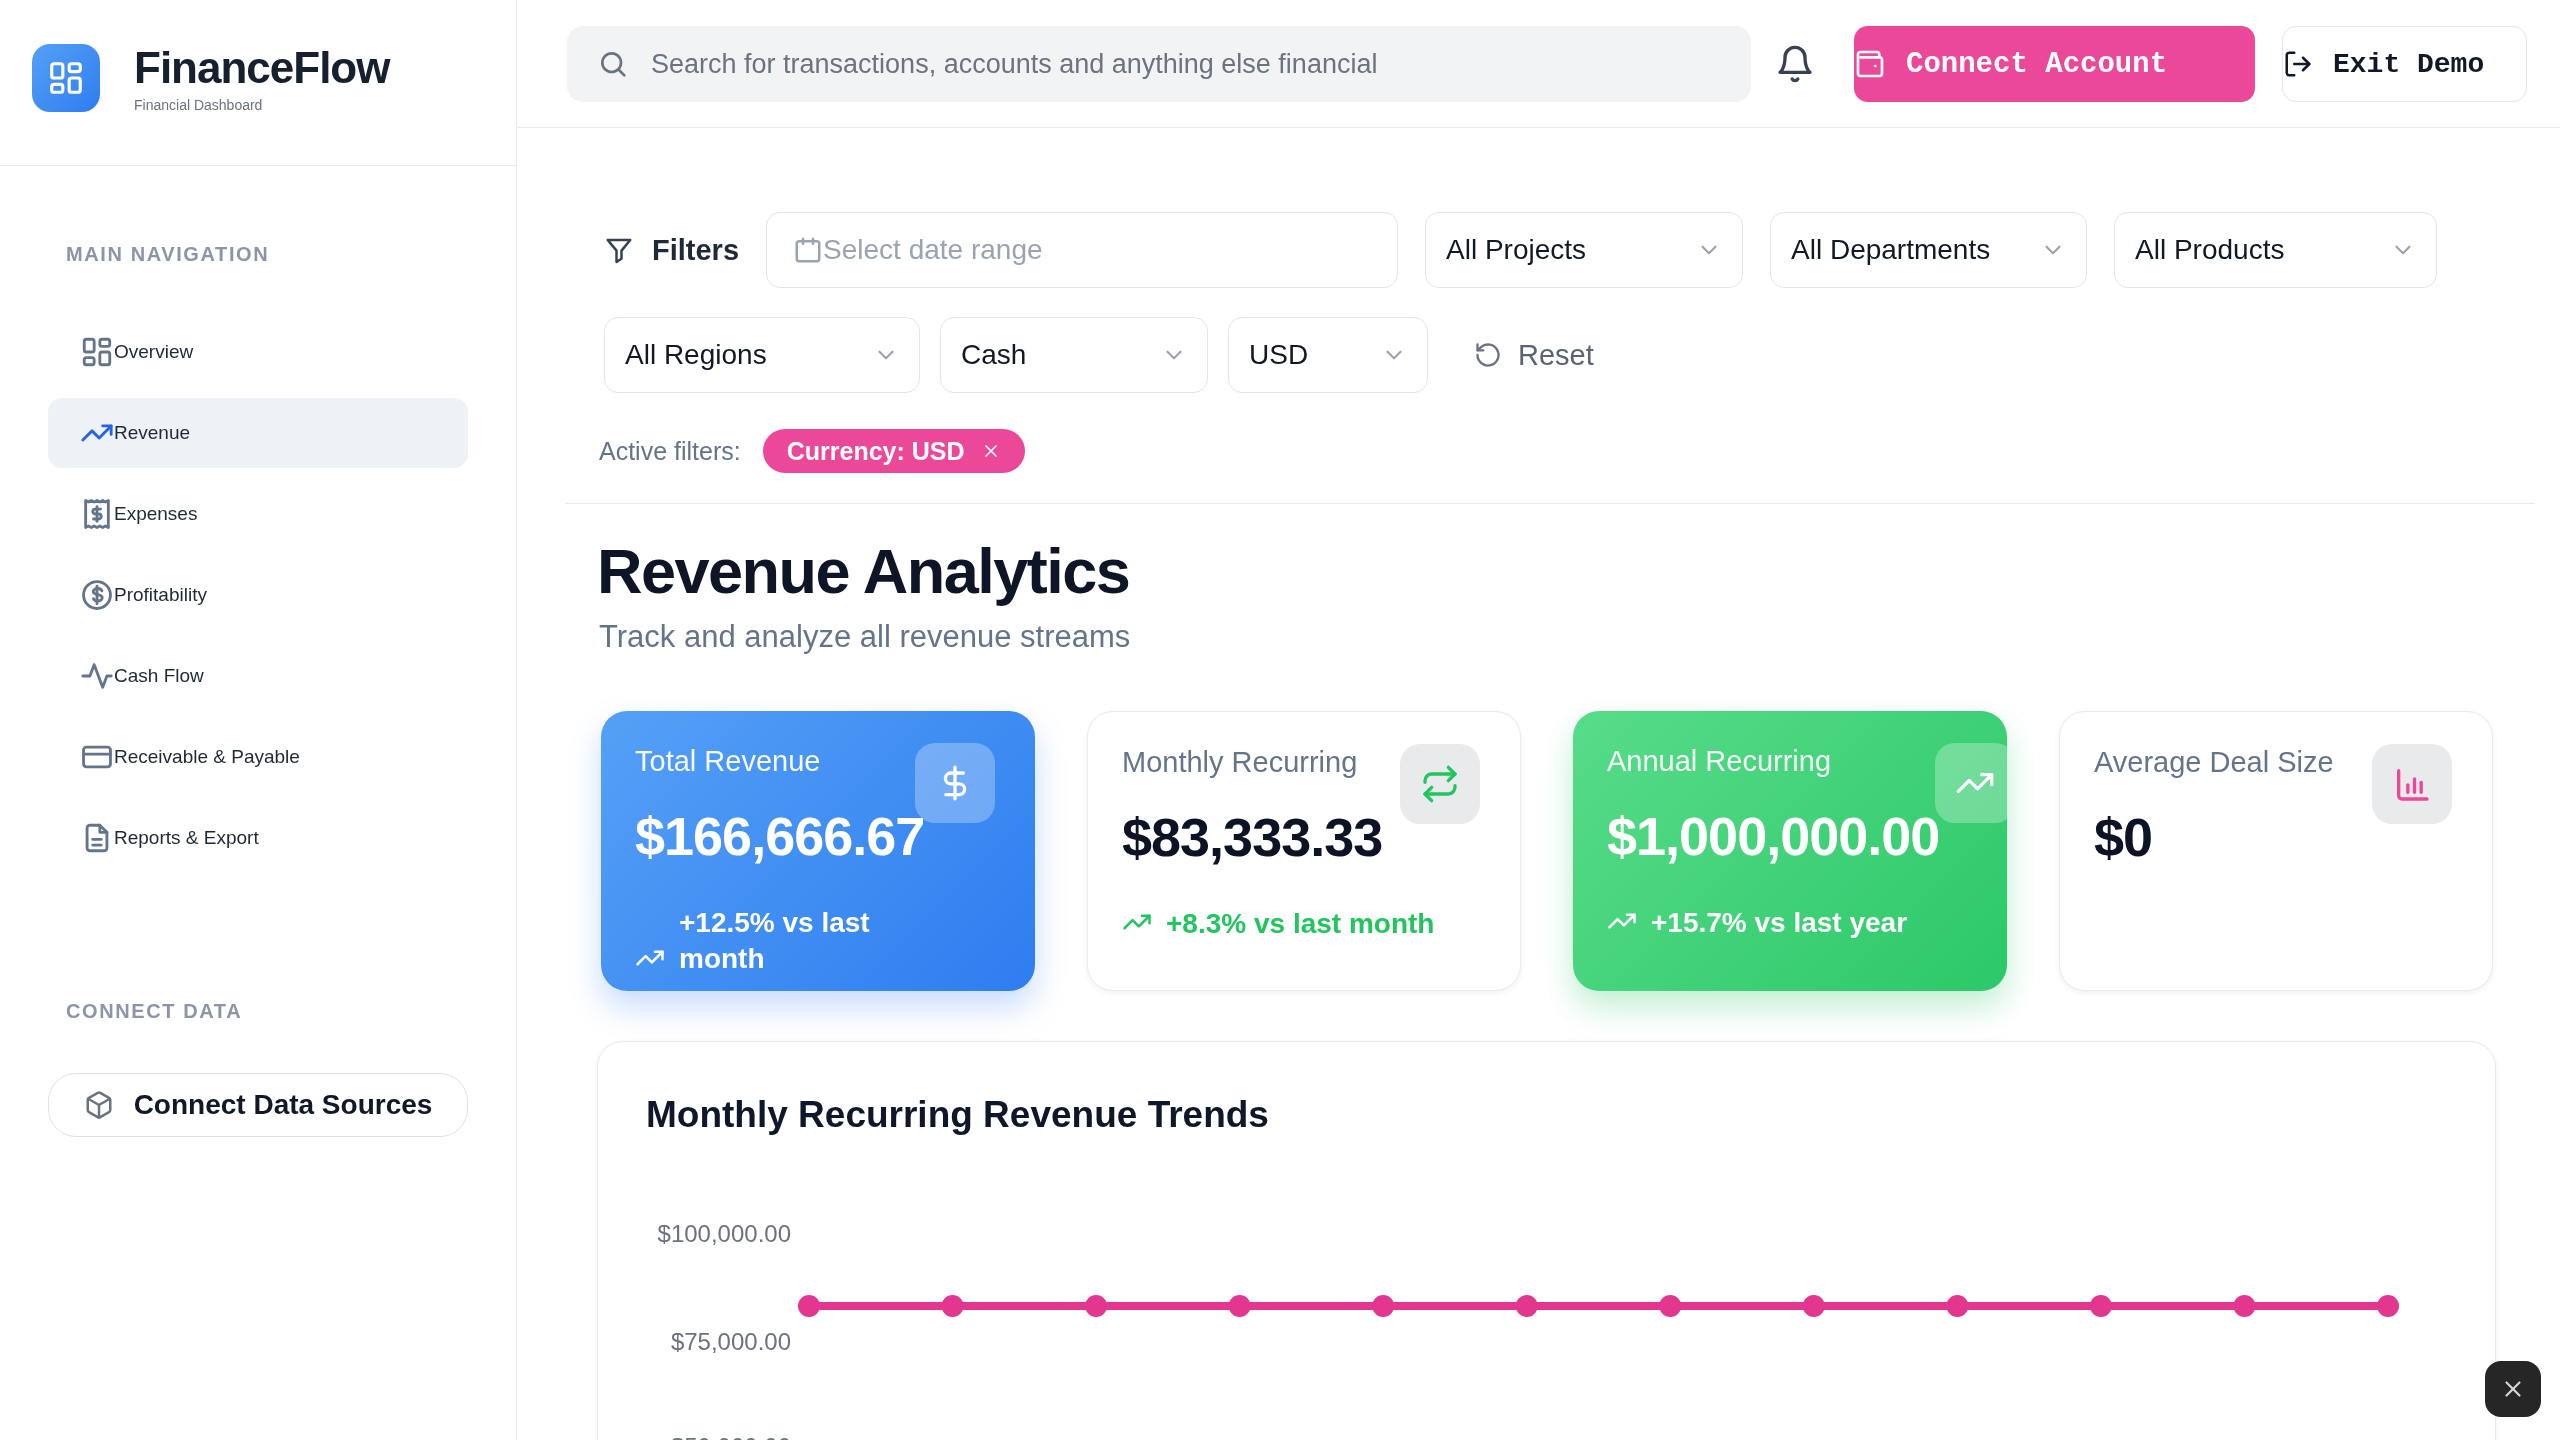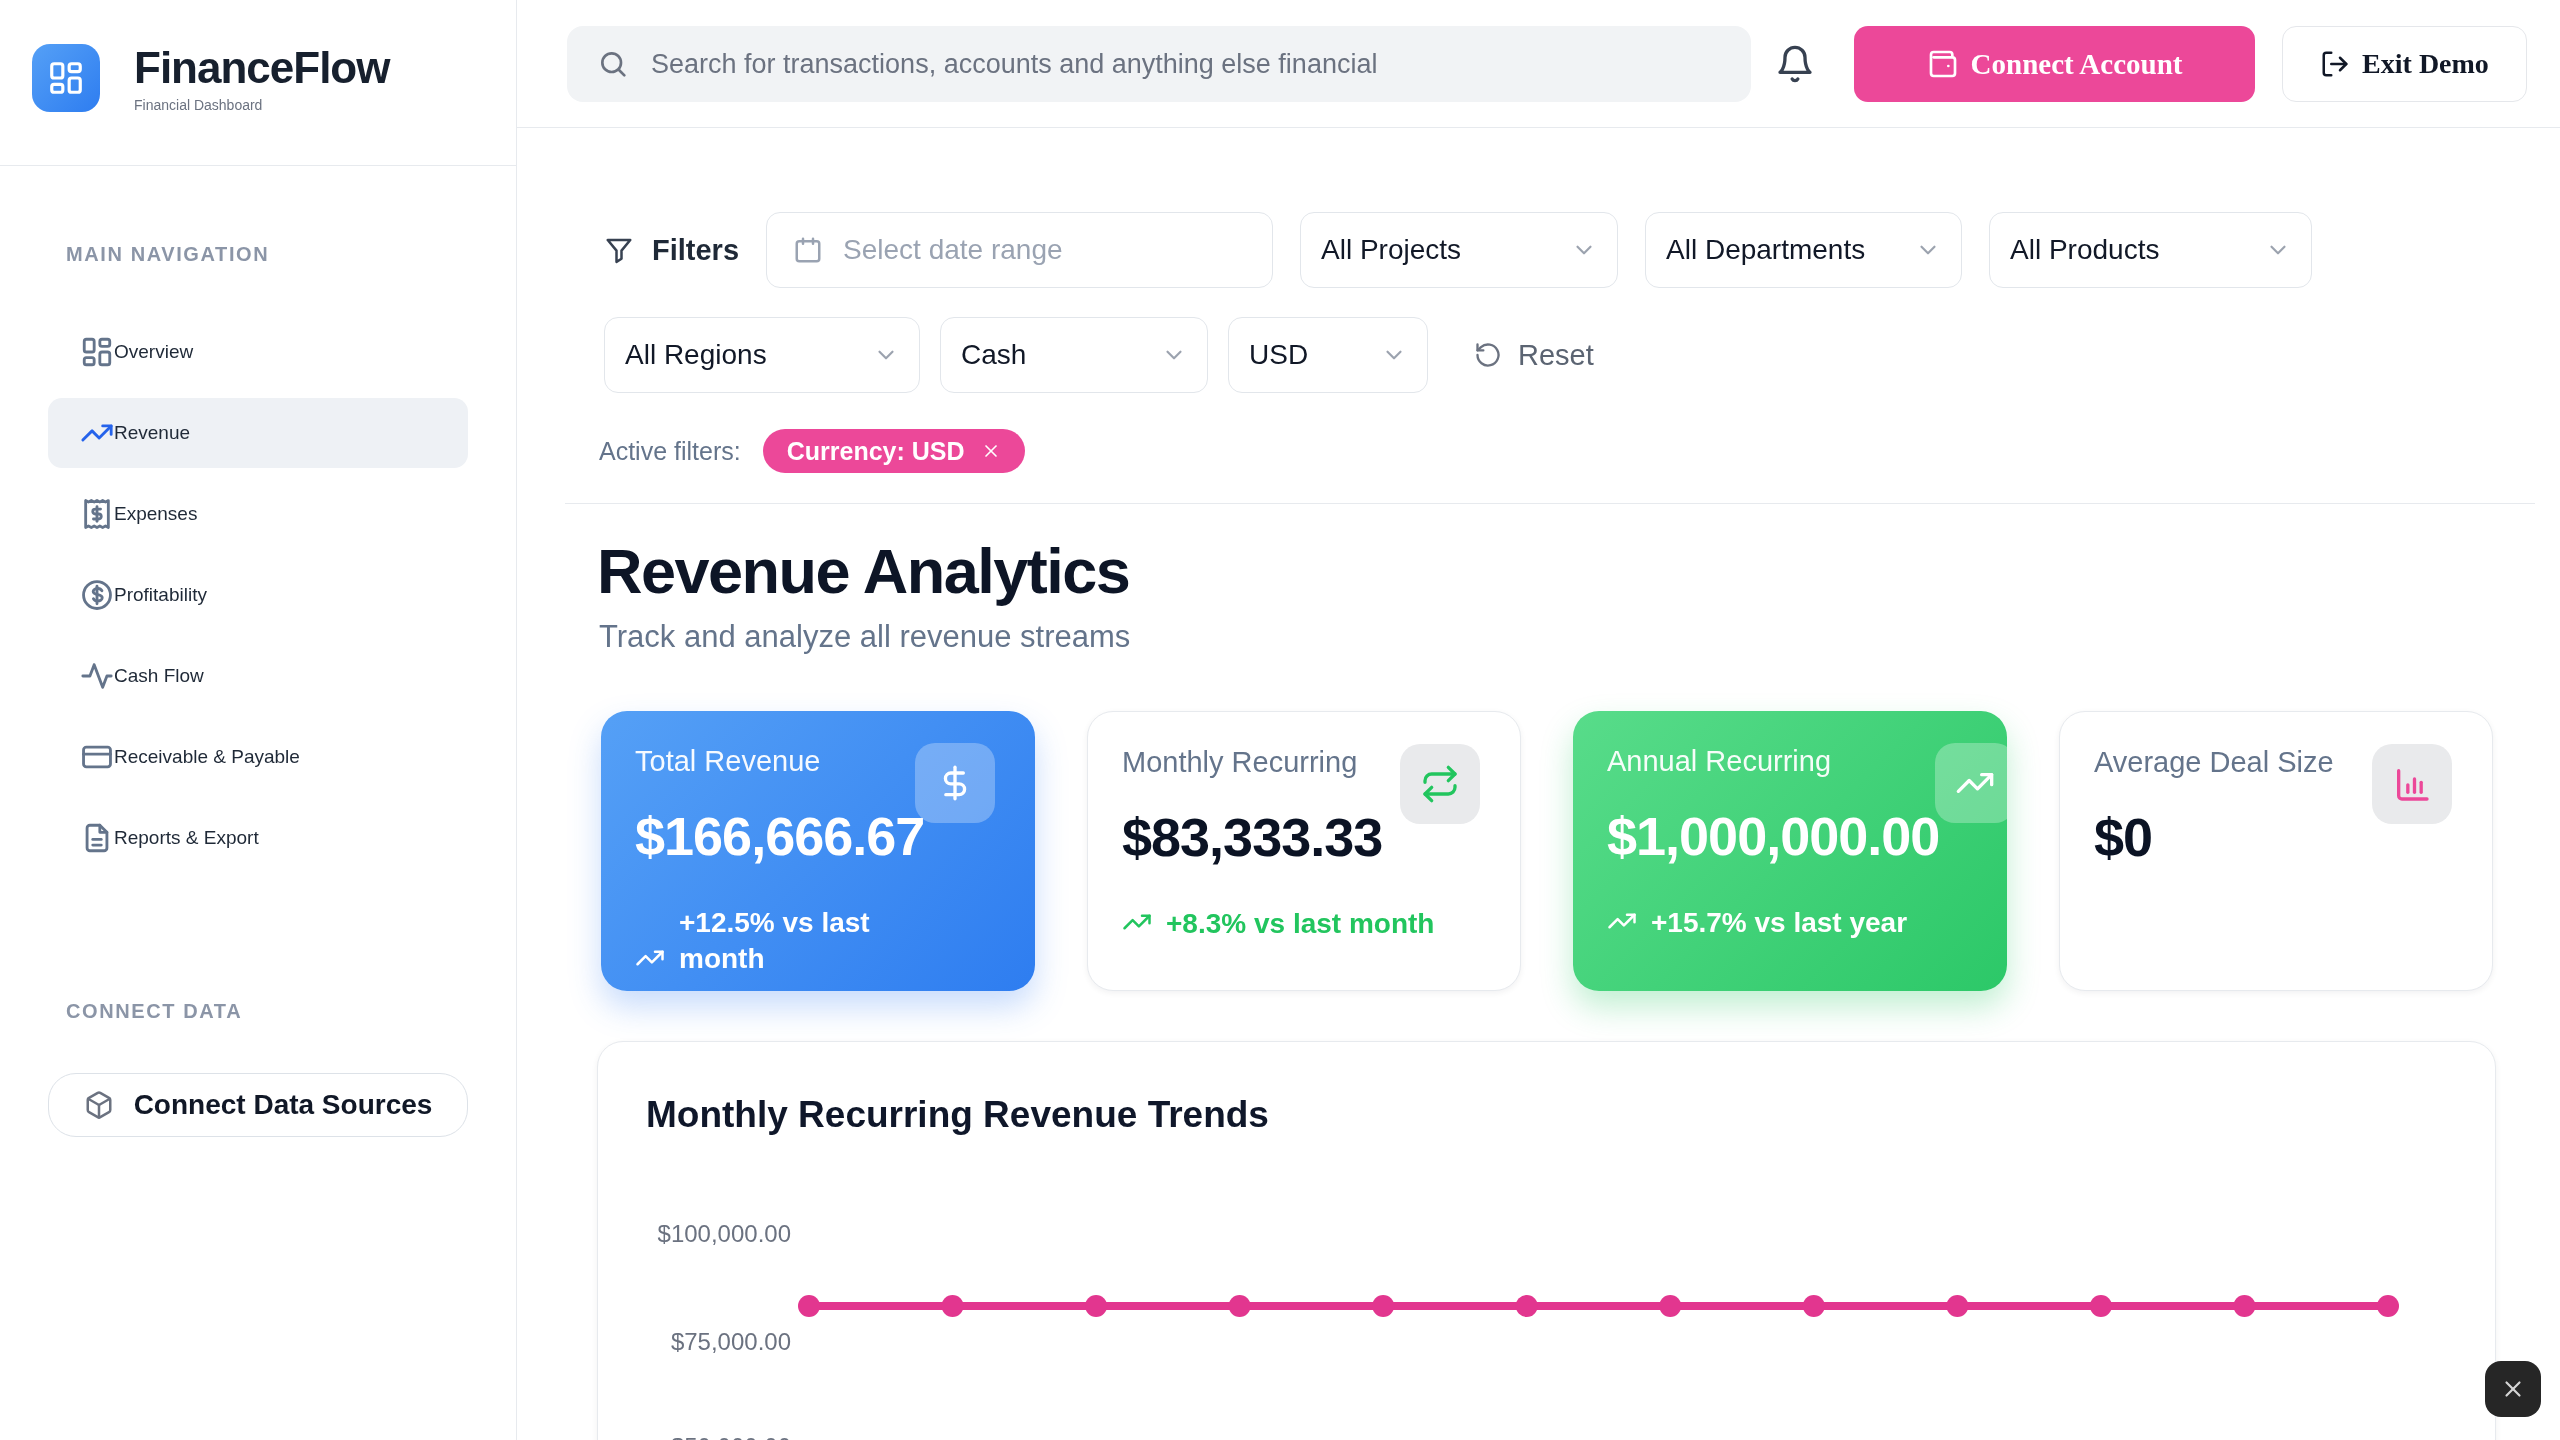--- a/index.html
+++ b/index.html
@@ -28,33 +28,33 @@
   .connect-btn svg { width:30px; height:30px; color:#6b7280; }
 
   
   .topbar { position:absolute; left:517px; top:0; right:0; height:128px; background:#fff; border-bottom:1px solid #e7eaee; }
   .search { position:absolute; left:50px; top:26px; width:1184px; height:76px; background:#f1f3f5; border-radius:16px; display:flex; align-items:center; gap:22px; padding:0 30px; }
   .search svg { width:32px; height:32px; color:#6b7280; flex:none; }
   .search input { flex:1; border:0; outline:0; background:transparent; font-size:27px; color:#111827; font-family:inherit; }
   .search input::placeholder { color:#6b7280; }
   .bell { position:absolute; left:1258px; top:42px; width:44px; height:44px; border:0; background:transparent; color:#374151; cursor:pointer; }
   .bell svg { width:40px; height:40px; }
-  .btn { display:flex; align-items:center; justify-content:center; gap:12px; border-radius:14px; cursor:pointer; font-family:Liberation Serif, serif; }
+  .btn { display:flex; align-items:center; gap:20px; border-radius:14px; cursor:pointer; font-family:Liberation Mono, monospace; }
   .btn-connect { position:absolute; left:1337px; top:26px; width:401px; height:76px; background:#ec4899; border:0; color:#fff; font-size:29px; font-weight:700; }
   .btn-connect svg { width:32px; height:32px; }
   .btn-exit { position:absolute; left:1765px; top:26px; width:245px; height:76px; background:#fff; border:1px solid #e5e7eb; color:#111827; font-size:28px; font-weight:600; }
   .btn-exit svg { width:30px; height:30px; }
 
   
   .main { position:absolute; left:517px; top:129px; right:0; bottom:0; background:#fff; }
   .filters-row1 { position:absolute; left:87px; top:83px; display:flex; align-items:center; gap:27px; }
   .filters-label { display:flex; align-items:center; gap:18px; font-size:29px; font-weight:600; color:#1f2937; margin-right:0; }
   .filters-label svg { width:30px; height:30px; color:#374151; }
   .control { height:76px; border:1px solid #e2e6eb; border-radius:14px; background:#fff; display:flex; align-items:center; cursor:pointer; }
-  .date-input { width:507px; padding:0 26px; gap:20px; }
+  .date-input { width:632px; padding:0 26px; }
   .date-input svg { width:30px; height:30px; color:#9aa3b2; flex:none; }
   .date-input input { flex:1; border:0; outline:0; background:transparent; font-size:28px; color:#111827; font-family:inherit; }
   .date-input input::placeholder { color:#9aa3b2; }
   .dropdown { justify-content:space-between; padding:0 20px; font-size:28px; color:#111827; }
   .dropdown svg { width:26px; height:26px; color:#9ca3af; flex:none; }
   .dd-projects { width:318px; } .dd-departments { width:317px; } .dd-products { width:323px; }
   .dd-regions { width:316px; } .dd-payment { width:268px; } .dd-currency { width:200px; }
   .filters-row2 { position:absolute; left:87px; top:188px; display:flex; align-items:center; gap:20px; }
   .reset { display:flex; align-items:center; gap:16px; font-size:29px; font-weight:500; color:#5b6472; margin-left:26px; background:transparent; border:0; cursor:pointer; font-family:inherit; }
   .reset svg { width:28px; height:28px; color:#6b7280; }

